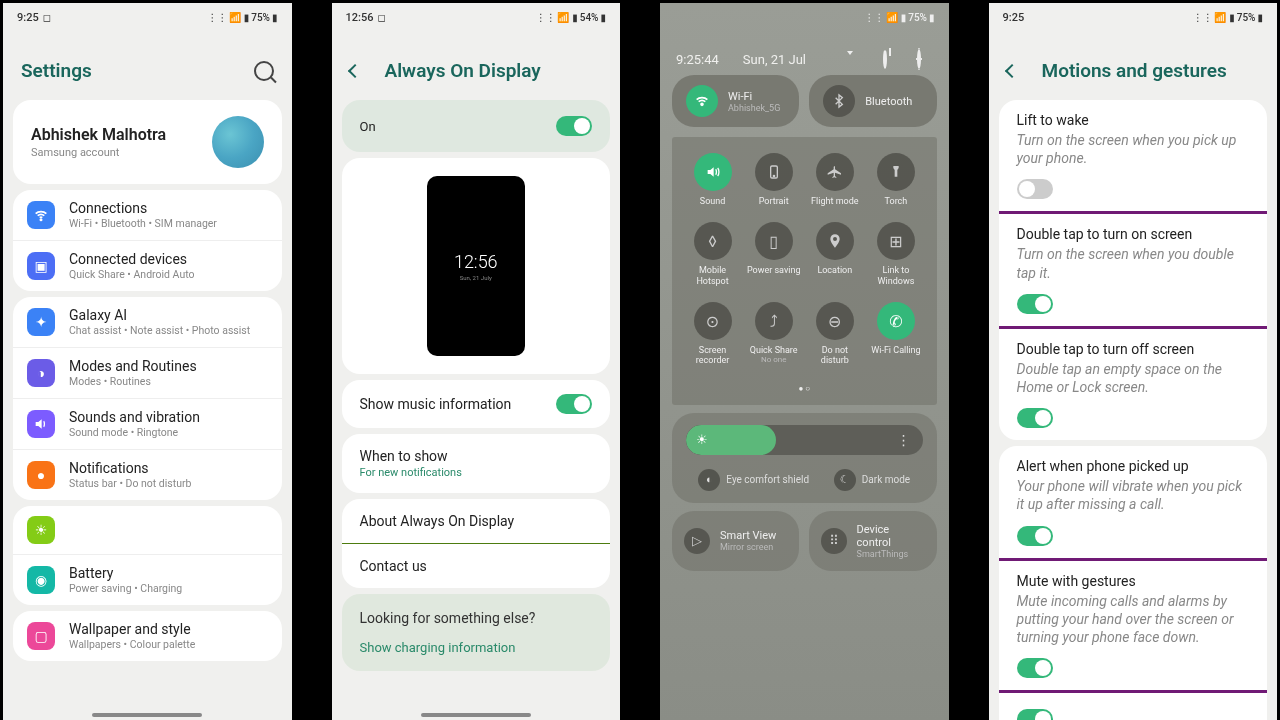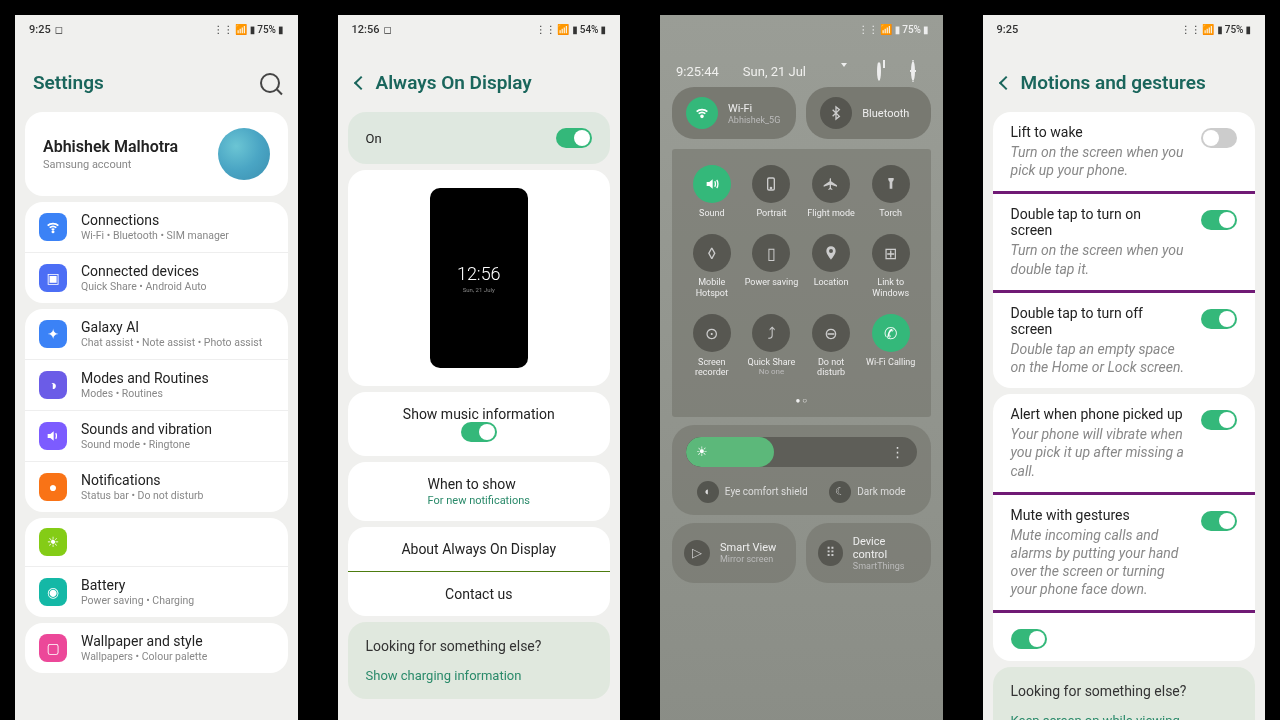--- a/index.html
+++ b/index.html
@@ -10,21 +10,21 @@
   justify-content: center;
   align-items: center;
   width: 1280px;
   height: 720px;
 }
 .screens {
   display: flex;
   gap: 40px;
   width: 1280px;
   height: 720px;
-  padding: 15px;
+  padding: 3px;
 }
 .screen {
   width: 295px;
   height: 720px;
   background: #f0f0ee;
   border-radius: 0;
   overflow: hidden;
   position: relative;
   font-size: 13px;
   color: #222;
@@ -126,21 +126,21 @@
 .ic-pink { background: #ec4899; }
 .list-text { flex: 1; min-width: 0; }
 .list-title { font-size: 14px; color: #222; }
 .list-sub { font-size: 10.5px; color: #888; margin-top: 1px; }
 
 
 .header-back {
   padding: 28px 18px 12px;
   display: flex;
   align-items: center;
-  gap: 10px;
+  gap: 25px;
 }
 .back-chevron {
   width: 10px;
   height: 10px;
   border-left: 2.5px solid #1a665c;
   border-bottom: 2.5px solid #1a665c;
   transform: rotate(45deg);
 }
 .on-card {
   background: #dfe8e0;
@@ -184,21 +184,20 @@
   color: #fff;
 }
 .phone-time { font-size: 18px; font-weight: 300; }
 .phone-date { font-size: 6px; color: #888; margin-top: 2px; }
 
 .card-row {
   padding: 14px 18px;
   display: flex;
   justify-content: space-between;
   align-items: center;
-  flex-direction: column;
 }
 .card-row + .card-row { border-top: 1px solid #4d7c0f; }
 .card-row-title { font-size: 14px; }
 .card-row-sub { font-size: 11px; color: #2a8a6a; margin-top: 2px; }
 
 .footer-card {
   background: #e0e8de;
   border-radius: 18px;
   margin: 6px 10px;
   padding: 16px 18px;
@@ -338,21 +337,22 @@
   align-items: center;
   gap: 10px;
 }
 .qb-icon { width: 26px; height: 26px; border-radius: 50%; background: rgba(80,80,74,0.85); display:flex;align-items:center;justify-content:center;color:#ccc;font-size:13px; }
 
 
 .m-item {
   padding: 12px 18px;
   display: flex;
   align-items: flex-start;
-  gap: 16px;
+  gap: 8px;
+  flex-direction: column;
 }
 .m-item + .m-item { border-top: 3px solid #701a75; }
 .m-text { flex: 1; }
 .m-title { font-size: 14px; color: #222; }
 .m-sub { font-size: 14px; color: #888; margin-top: 3px; line-height: 1.3; font-style: italic; }
 .toggle-wrap { margin-top: 4px; }
 
 .nav-bar {
   position: absolute;
   bottom: 6px;

